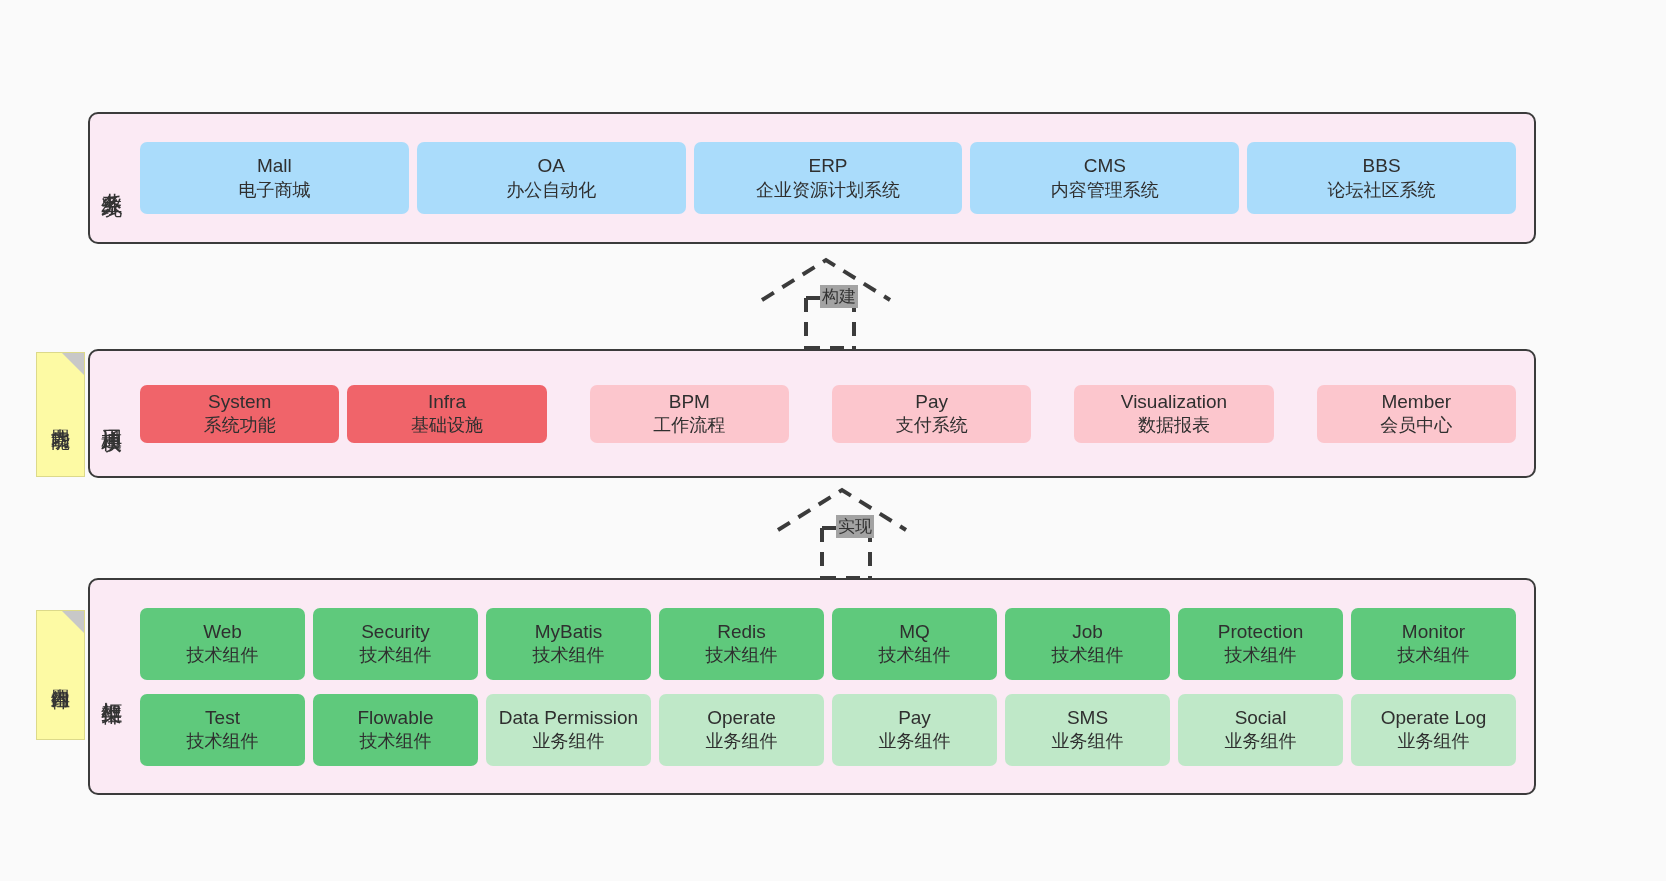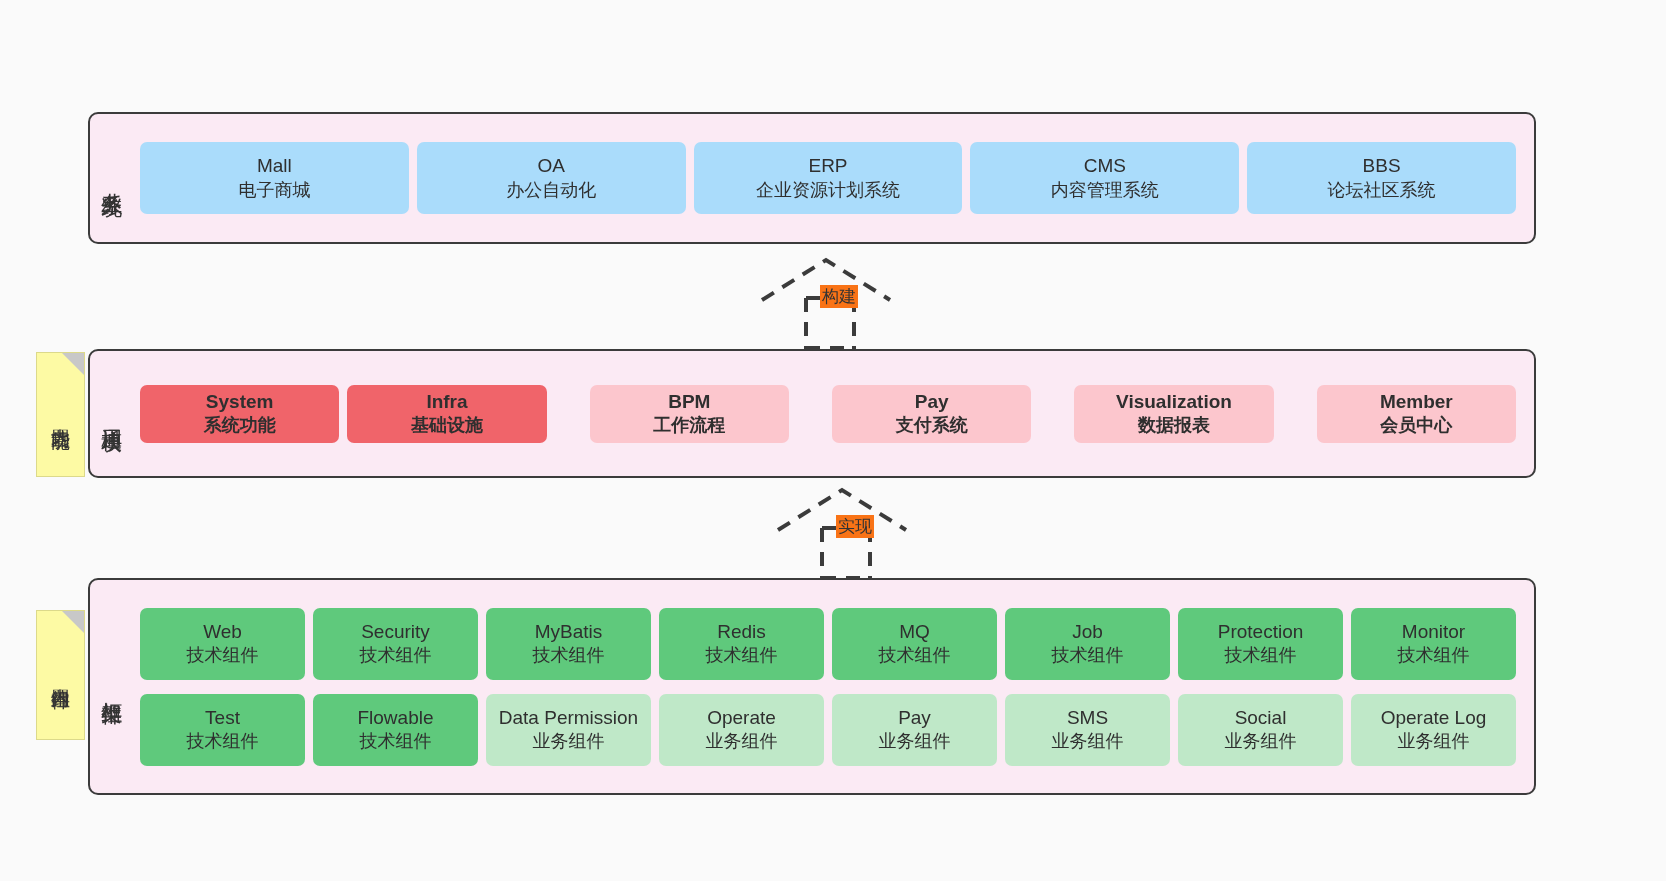--- a/index.html
+++ b/index.html
@@ -94,21 +94,21 @@
   .c-pink        { background: #fcc6cd; margin-left: 35px; }
   .c-green       { background: #5fc97c; text-align: center; }
   .c-lightgreen  { background: #bfe8c8; align-items: center; }
 
   
   #layer-business { left: 88px;  top: 112px; width: 1448px; height: 132px; }
   #layer-common   { left: 88px;  top: 349px; width: 1448px; height: 129px; }
   #layer-framework{ left: 88px;  top: 578px; width: 1448px; height: 217px; }
 
   #layer-business .card  { height: 72px; }
-  #layer-common .card    { height: 58px; font-weight: bold; }
+  #layer-common .card    { height: 58px; }
   #layer-framework .card { height: 72px; }
 
   
   .sticky {
     position: absolute;
     width: 49px;
     background: #fdfaa4;
     border: 1px solid #dcd98a;
     display: flex;
     align-items: center;
@@ -136,21 +136,21 @@
   
   .connector {
     position: absolute;
     pointer-events: none;
   }
   .connector svg { display: block; overflow: visible; }
   .connector-label {
     position: absolute;
     font-size: 17px;
     color: #333333;
-    background: #f97316;
+    background: #a3a3a3;
     padding: 0 2px;
     white-space: nowrap;
   }
   #connector-build  { left: 744px; top: 252px; width: 200px; height: 100px; }
   #connector-impl   { left: 760px; top: 482px; width: 200px; height: 100px; }
 </style>
 </head>
 <body>
 
 <div id="canvas">

